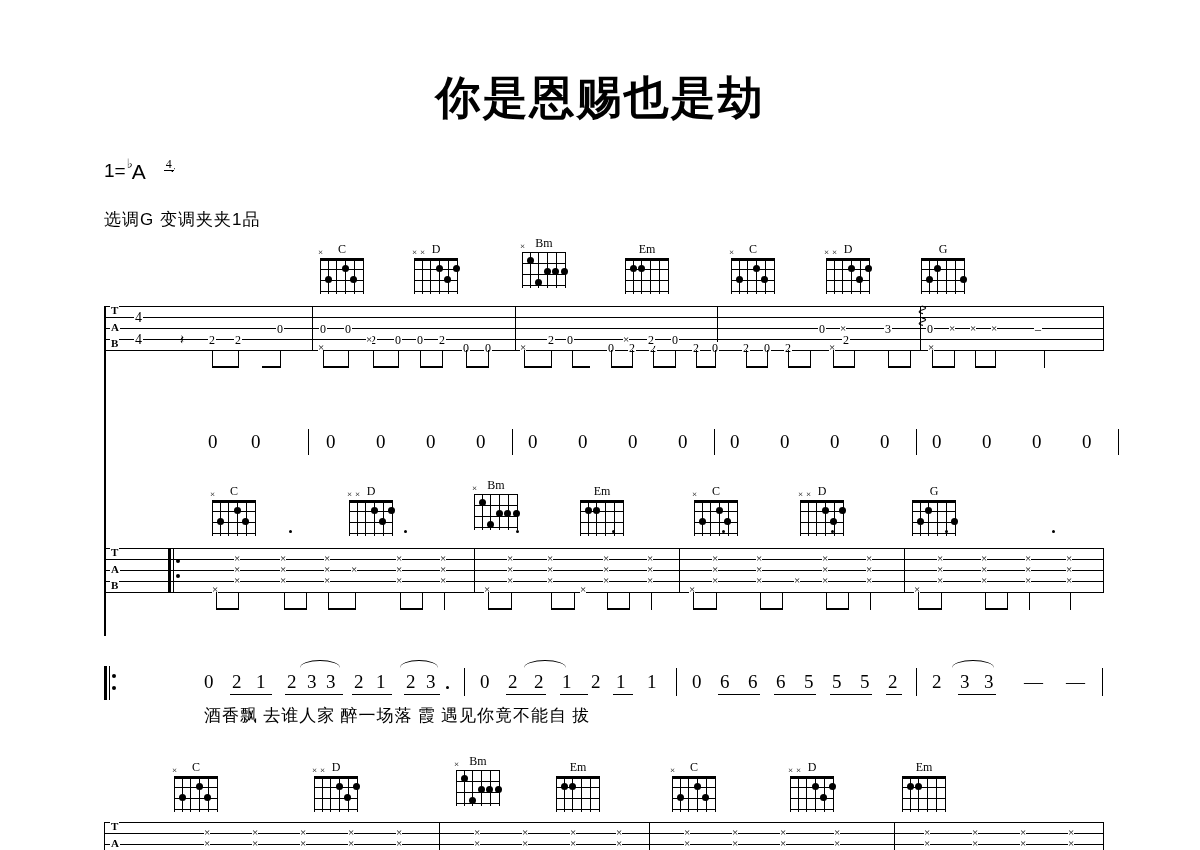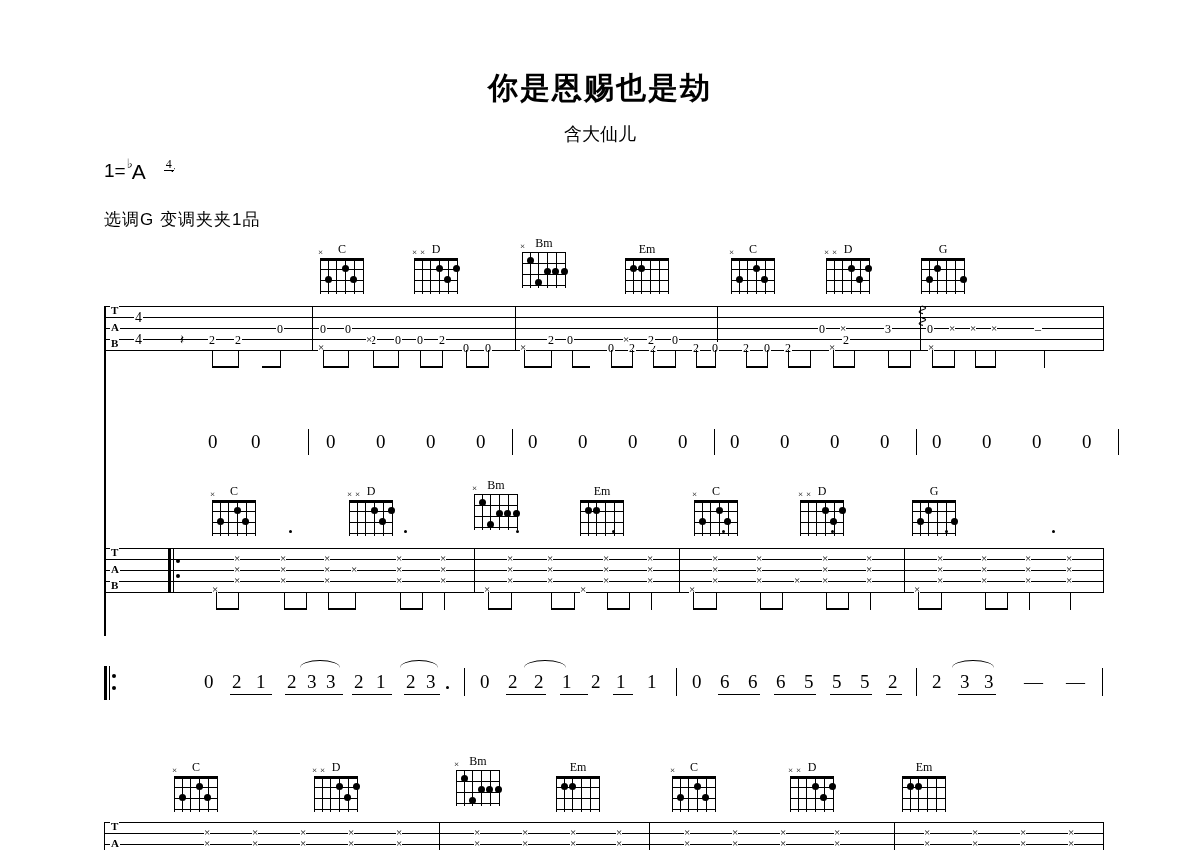--- a/index.html
+++ b/index.html
@@ -6,21 +6,21 @@
   body{
     width:1200px;height:850px;background:#ffffff;
     font-family:"Liberation Sans", sans-serif;
     color:#000;overflow:hidden;position:relative;
   }
   .sheet{position:relative;width:1200px;height:850px;}
 
   
   .title{
     position:absolute;top:68px;left:0;width:1200px;text-align:center;
-    font-size:30px;font-weight:700;letter-spacing:2px;
+    font-size:45px;font-weight:700;letter-spacing:2px;
   }
   .artist{
     position:absolute;top:122px;left:0;width:1200px;text-align:center;
     font-size:18px;
   }
   .keysig{position:absolute;top:160px;left:104px;font-size:19px;display:flex;align-items:flex-start;}
   .keysig .flat{font-size:13px;position:relative;top:-4px;left:1px;}
   .timesig{margin-left:18px;display:inline-block;text-align:center;line-height:1.0;font-size:17px;position:relative;top:-2px;}
   .timesig .num{display:block;border-bottom:1.6px solid #000;padding:0 2px;}
   .timesig .den{display:block;padding:0 2px;}
@@ -70,21 +70,20 @@
   .dbar .rd{position:absolute;width:4px;height:4px;background:#000;border-radius:50%;left:8px;}
 
   .strum{position:absolute;font-size:13px;font-family:"Liberation Serif",serif;}
 </style>
 </head>
 <body>
 
 <div class="sheet">
 
   <div class="title">你是恩赐也是劫</div>
-  <div class="artist">含大仙儿</div>
 
   <div class="keysig">
     <span>1=</span>
     <span class="flat">♭</span>
     <span style="font-size:21px;">A</span>
     <span class="timesig">
       <span class="num">4</span>
       <span class="den">4</span>
     </span>
   </div>
@@ -731,20 +730,21 @@
 
     <div class="jp-num" style="left:828px;top:0;">2</div>
     <div class="jp-num" style="left:856px;top:0;">3</div>
     <div class="jp-num" style="left:880px;top:0;">3</div>
     <div class="jp-dash" style="left:920px;top:0;">—</div>
     <div class="jp-dash" style="left:962px;top:0;">—</div>
     <div class="underline" style="left:854px;top:22px;width:38px;"></div>
     <div class="slur" style="left:848px;top:-12px;width:42px;"></div>
     <div class="jp-bar" style="left:998px;top:-4px;height:28px;"></div>
 
+    <div class="lyric" style="left:100px;top:32px;">酒香飘 去谁人家     醉一场落  霞     遇见你竟不能自  拔</div>
   </div>
 
   <div>
     <div class="chord" style="left:170px;top:760px;">
       <div class="cname">C</div>
       <div class="cgrid">
         <div class="nut"></div>
         <div class="v" style="left:0"></div>
           <div class="v" style="left:8px"></div>
           <div class="v" style="left:16px"></div>

